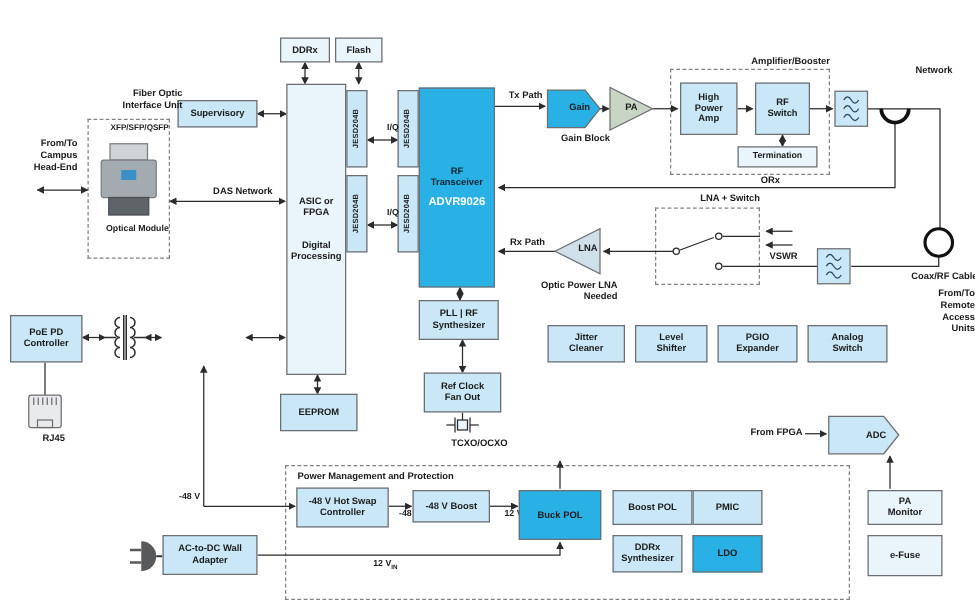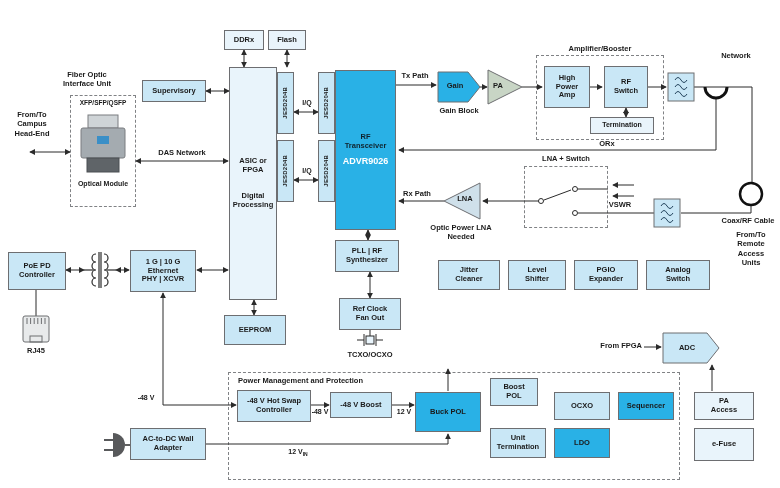--- a/index.html
+++ b/index.html
@@ -5,21 +5,21 @@
   html,body{margin:0;padding:0;background:#fff;}
   .stage{position:relative;width:780px;height:488px;background:#fff;
          font-family:"Liberation Sans",sans-serif;color:#1a1a1a;overflow:hidden;}
   .wires{position:absolute;left:0;top:0;width:780px;height:488px;}
   .box{position:absolute;display:flex;flex-direction:column;align-items:center;justify-content:center;
        text-align:center;background:#c9e7f6;border:1px solid #6d6e71;font-size:7.5px;font-weight:bold;
        line-height:1.18;box-sizing:border-box;padding:4px;}
   .box.pale{background:#e9f4fb;}
   .box.cyan{background:#29b1e6;}
   .dashed{position:absolute;border:1px dashed #808285;box-sizing:border-box;}
-  .lbl{position:absolute;font-size:7.5px;font-weight:bold;text-align:center;line-height:1.25;}
+  .lbl{position:absolute;font-size:7.5px;font-weight:bold;text-align:right;line-height:1.25;}
   .lbl.small{font-size:7px;}
   .lbl.tiny{font-size:6.5px;}
   .lbl.left{text-align:left;}
   .lbl.right{text-align:right;}
   .vtext{writing-mode:vertical-rl;transform:rotate(180deg);font-size:6px;font-weight:bold;letter-spacing:0.2px;}
   .t-title{display:block;width:46px;font-size:7.5px;font-weight:bold;color:#10242e;}
   .t-part{display:block;font-size:9px;font-weight:bold;color:#fff;margin-top:5px;}
   .sub{font-size:5px;vertical-align:sub;}
   .ln{display:block;}
 </style>
@@ -241,41 +241,36 @@
       <span style="width:52px">PLL | RF Synthesizer</span>
     </div>
   <div class="box" style="left:339px;top:298px;width:62px;height:32px">
       <span style="width:40px">Ref Clock Fan Out</span>
     </div>
   <div class="lbl" style="left:334px;top:350px;width:72px">TCXO/OCXO</div>
   <div class="box" style="left:224px;top:315px;width:62px;height:30px">
       <span>EEPROM</span>
     </div>
 
-  <div class="lbl" style="left:48px;top:70px;width:78px">
+  <div class="lbl" style="left:68px;top:70px;width:78px">
     <span class="ln">Fiber Optic</span>
     <span class="ln">Interface Unit</span>
   </div>
   <div class="lbl tiny" style="left:71px;top:99px;width:64px">XFP/SFP/QSFP</div>
   <div class="lbl small" style="left:71px;top:180px;width:64px">Optical Module</div>
   <div class="lbl" style="left:2px;top:110px;width:60px">
     <span class="ln">From/To</span>
     <span class="ln">Campus</span>
     <span class="ln">Head-End</span>
   </div>
   <div class="lbl" style="left:146px;top:148px;width:72px">DAS Network</div>
 
   <div class="box" style="left:8px;top:252px;width:58px;height:38px">
       <span style="width:44px">PoE PD Controller</span>
     </div>
-  <div class="box" style="left:130px;top:250px;width:66px;height:42px">
-    <span class="ln">1 G | 10 G</span>
-    <span class="ln">Ethernet</span>
-    <span class="ln">PHY | XCVR</span>
-  </div>
   <div class="lbl" style="left:20px;top:346px;width:32px">RJ45</div>
   <div class="lbl small" style="left:132px;top:394px;width:28px">-48 V</div>
   <div class="box" style="left:130px;top:428px;width:76px;height:32px">
       <span style="width:58px">AC-to-DC Wall Adapter</span>
     </div>
   <div class="lbl small" style="left:278px;top:448px;width:40px">
     <span>12 V</span><span class="sub">IN</span>
   </div>
 
   <div class="lbl left" style="left:238px;top:376px;width:220px">Power Management and Protection</div>
@@ -283,38 +278,35 @@
       <span style="width:64px">-48 V Hot Swap Controller</span>
     </div>
   <div class="lbl small" style="left:304px;top:408px;width:32px">-48 V</div>
   <div class="box" style="left:330px;top:392px;width:62px;height:26px">
       <span>-48 V Boost</span>
     </div>
   <div class="lbl small" style="left:390px;top:408px;width:28px">12 V</div>
   <div class="box cyan" style="left:415px;top:392px;width:66px;height:40px">
       <span>Buck POL</span>
     </div>
-  <div class="box" style="left:490px;top:378px;width:48px;height:28px">
+  <div class="box" style="left:490px;top:392px;width:64px;height:28px">
       <span>Boost POL</span>
     </div>
   <div class="box" style="left:554px;top:392px;width:56px;height:28px">
-      <span>OCXO</span>
-    </div>
-  <div class="box cyan" style="left:618px;top:392px;width:56px;height:28px">
-      <span>Sequencer</span>
+      <span>PMIC</span>
     </div>
   <div class="box" style="left:490px;top:428px;width:56px;height:30px">
-      <span style="width:48px">Unit Termination</span>
+      <span style="width:48px">DDRx Synthesizer</span>
     </div>
   <div class="box cyan" style="left:554px;top:428px;width:56px;height:30px">
       <span>LDO</span>
     </div>
 
   <div class="lbl right" style="left:590px;top:341px;width:52px">From FPGA</div>
   <div class="lbl" style="left:665px;top:343px;width:44px">ADC</div>
   <div class="box pale" style="left:694px;top:392px;width:60px;height:28px">
-      <span style="width:34px">PA Access</span>
+      <span style="width:34px">PA Monitor</span>
     </div>
   <div class="box pale" style="left:694px;top:428px;width:60px;height:33px">
       <span>e-Fuse</span>
     </div>
 
 </div>
 
 </body></html>

